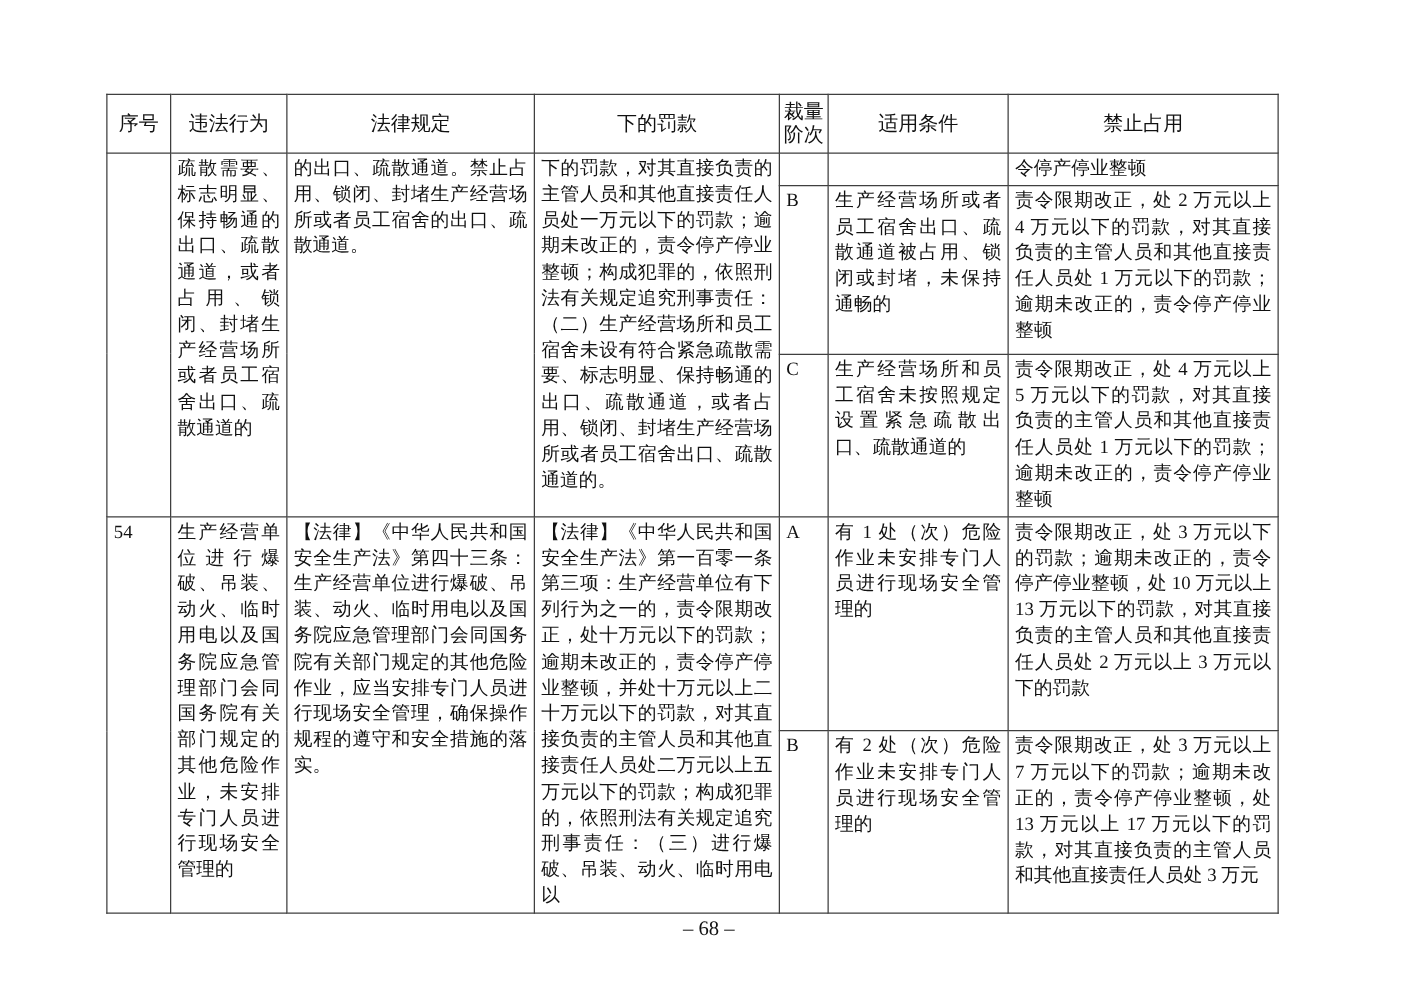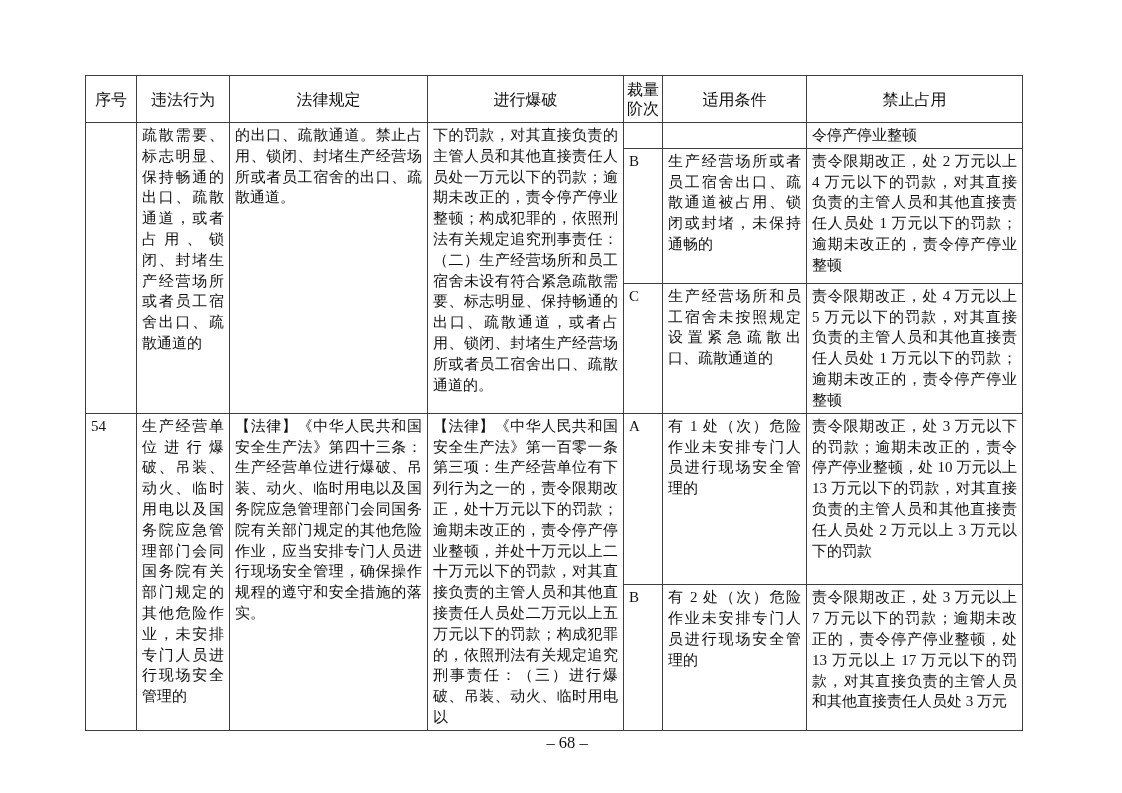--- a/index.html
+++ b/index.html
@@ -85,21 +85,21 @@
     <col style="width:196px">
     <col style="width:39px">
     <col style="width:144px">
     <col style="width:216px">
   </colgroup>
   <thead>
     <tr class="r-head">
       <th>序号</th>
       <th>违法行为</th>
       <th>法律规定</th>
-      <th>进行爆破</th>
+      <th>下的罚款</th>
       <th>裁量阶次</th>
       <th>适用条件</th>
       <th>禁止占用</th>
     </tr>
   </thead>
   <tbody>
     <tr class="r-sub1">
       <td class="c-serial" rowspan="3"></td>
       <td class="c-behavior" rowspan="3">疏散需要、标志明显、保持畅通的出口、疏散通道，或者占用、锁闭、封堵生产经营场所或者员工宿舍出口、疏散通道的</td>
       <td class="c-law" rowspan="3">的出口、疏散通道。禁止占用、锁闭、封堵生产经营场所或者员工宿舍的出口、疏散通道。</td>

